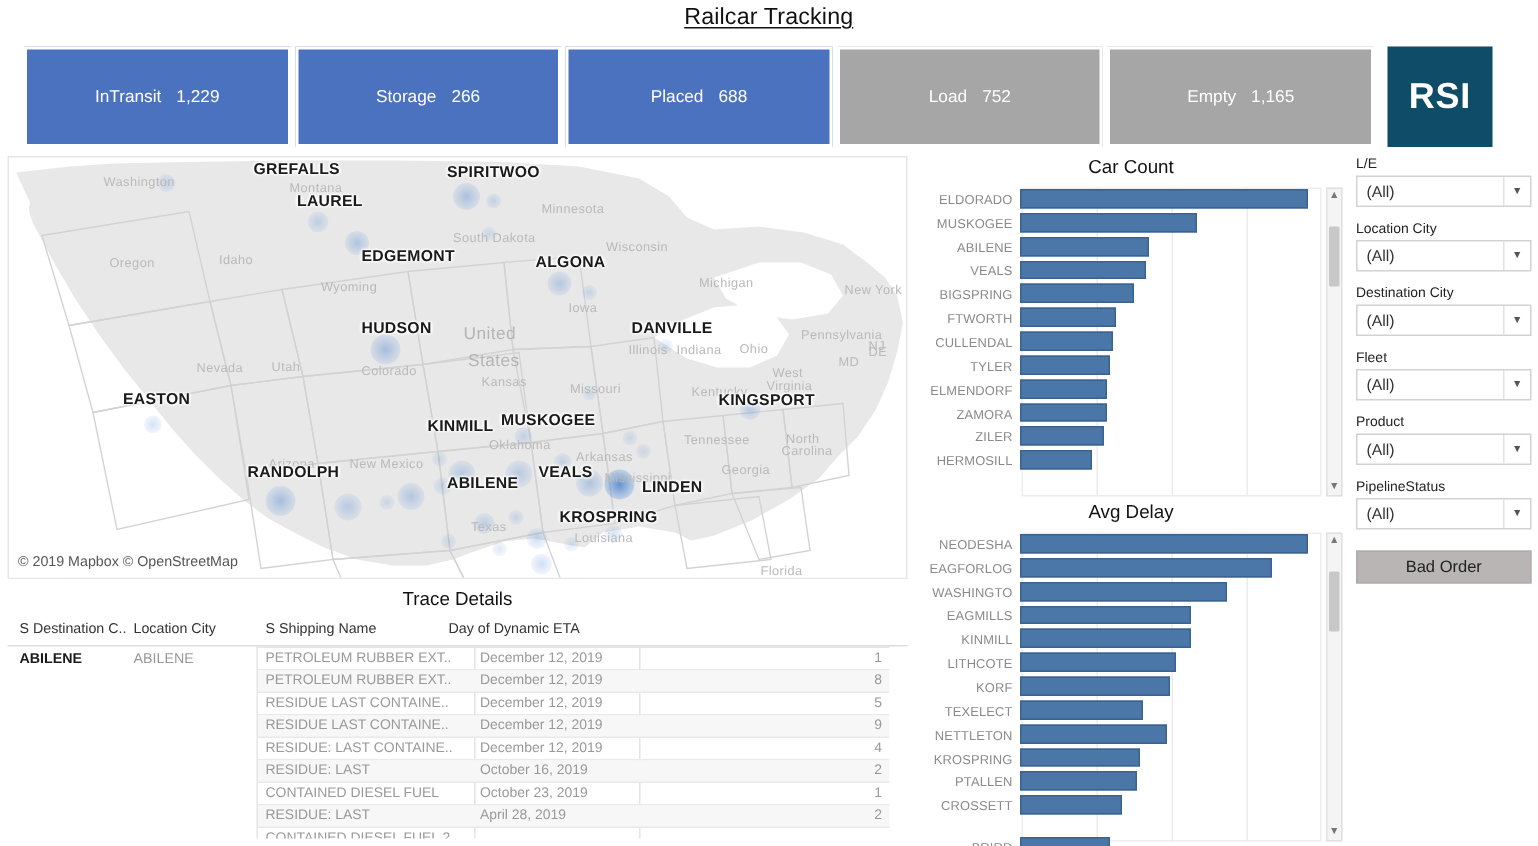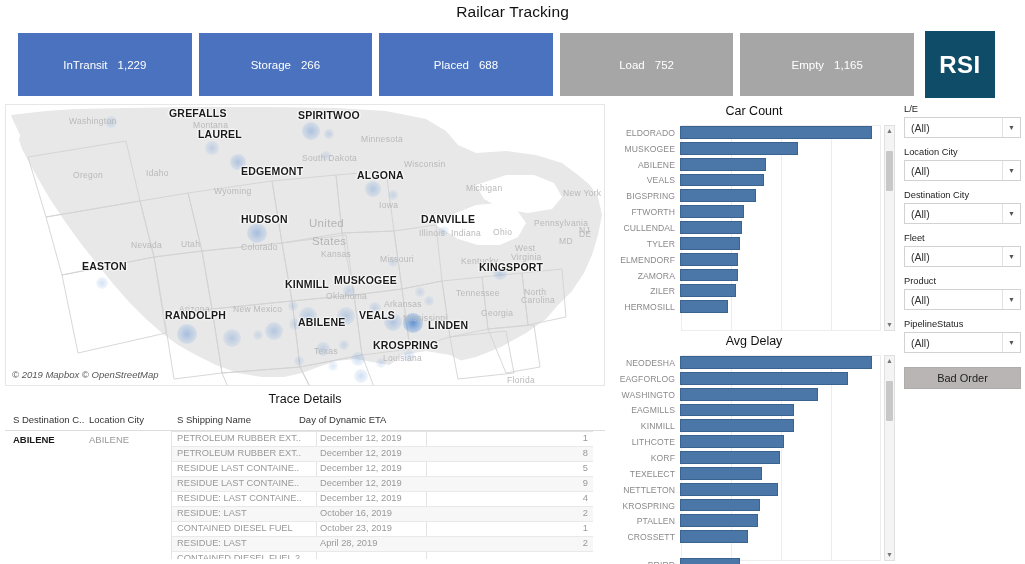--- a/index.html
+++ b/index.html
@@ -10,21 +10,21 @@
     overflow: hidden;
   }
   #app { position: relative; width: 1025px; height: 564px; background:#fff; }
 
   
   .title {
     position: absolute; left: 0; top: 3px; width: 1025px;
     text-align: center; font-size: 15.5px; color: #111;
     letter-spacing: .1px;
   }
-  .title span { text-underline-offset: 2px; }
+  .title span { text-decoration: underline; text-underline-offset: 2px; }
 
   
   .kpi-row {
     position: absolute; left: 16px; top: 31px;
     width: 900px; height: 67px;
     display: flex; gap: 3px;
   }
   .kpi {
     flex: 1 1 0; height: 67px;
     display: flex; align-items: center; justify-content: center;
@@ -65,21 +65,20 @@
     position: absolute;
     color: #b9b9b9; font-size: 8.5px; white-space: nowrap;
     letter-spacing: .3px;
   }
   .state-label.big { font-size: 11.5px; color:#b4b4b4; }
   .dot { position: absolute; border-radius: 50%; }
   .attrib {
     position: absolute; left: 6px; bottom: 5px;
     font-size: 9.5px; color: #555;
     text-shadow: 0 0 2px #fff, 0 0 3px #fff;
-    font-style: italic;
   }
 
   
   .trace {
     position: absolute; left: 5px; top: 390px;
     width: 600px; height: 172px;
     background: #fff;
   }
   .trace-title {
     text-align: center; font-size: 12.5px; color: #111; padding-top: 2px;

